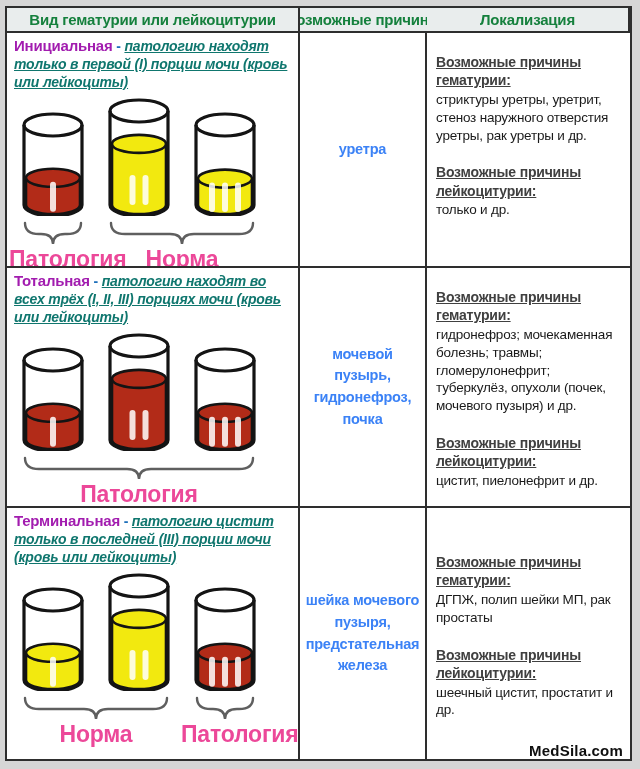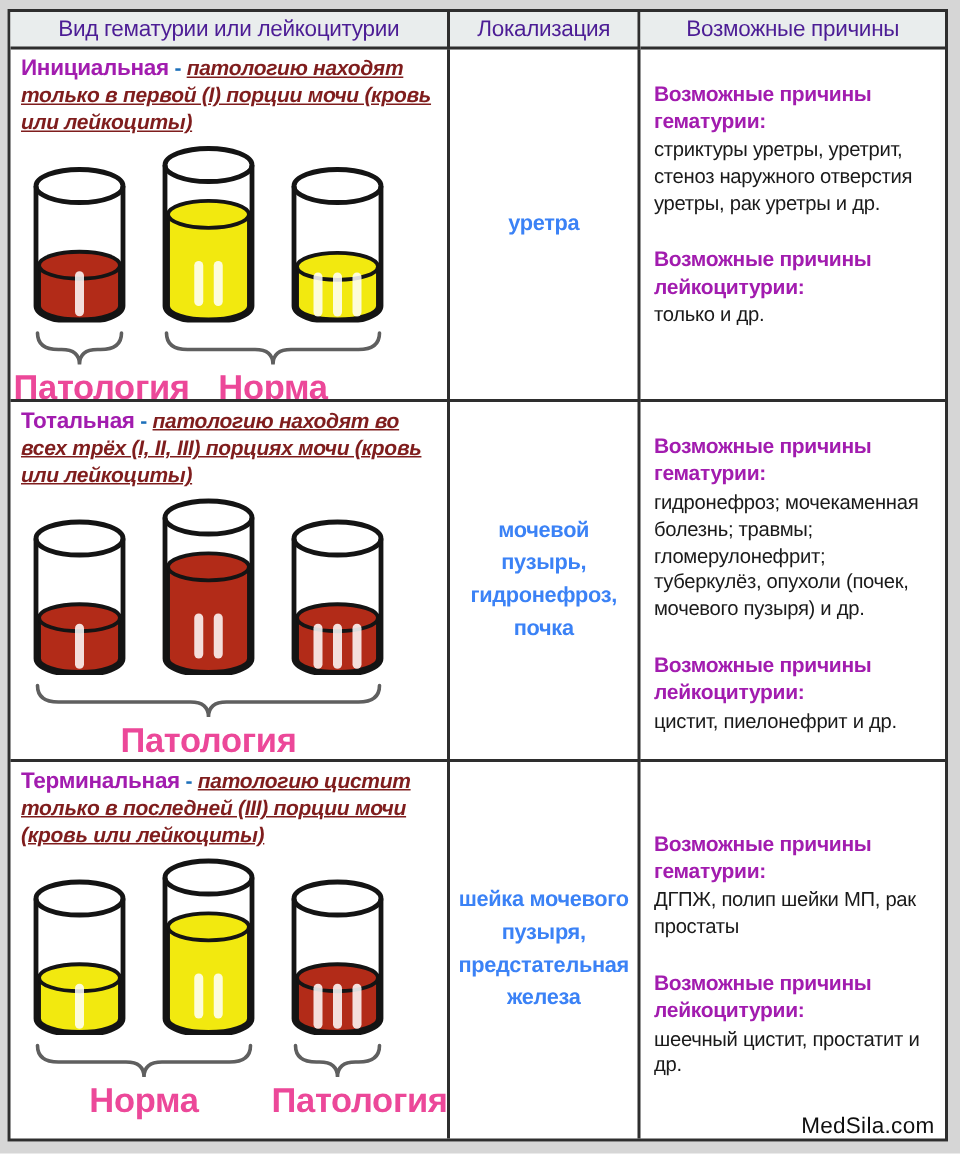--- a/index.html
+++ b/index.html
@@ -24,39 +24,39 @@
     border-right:2px solid #2e2e2e;
     border-bottom:2px solid #2e2e2e;
     box-sizing:border-box;
     overflow:hidden;
     position:relative;
   }
   .c.last-col{border-right:none;}
   .c.last-row{border-bottom:none;}
   .hcell{
     background:#e9eded;
-    color:#4c1d95;
-    font-weight:normal;
+    color:#15803d;
+    font-weight:bold;
     font-size:15px;
     display:flex;align-items:center;justify-content:center;
     letter-spacing:-0.2px;
     white-space:nowrap;
   }
   .type-heading{
     padding:3px 6px 0 7px;
     font-size:14px;
     line-height:1.28;
     letter-spacing:-0.2px;
   }
   .tname{
     color:#a21caf;font-weight:bold;font-size:15px;
   }
   .tdash{color:#1c6fba;font-weight:bold;}
   .tdesc{
-    color:#7f1d1d;
+    color:#0f766e;
     font-style:italic;
     font-weight:600;
     text-decoration:underline;
   }
   .beaker-area{
     position:relative;
     height:172px;
     margin-top:4px;
   }
   .beaker{position:absolute;width:64px;}
@@ -78,40 +78,41 @@
     line-height:1.5;
     padding:4px 5px;
     letter-spacing:-0.2px;
   }
   .causes-cell{padding:20px 8px 6px 9px;font-size:13.5px;color:#1a1a1a;line-height:1.32;letter-spacing:-0.2px;}
   .causes-cell.row3{padding-top:45px;}
   .cause-group{margin-bottom:19px;}
   .cause-title{
     font-weight:bold;
     font-size:14px;
+    text-decoration:underline;
     margin-bottom:1px;
-    color:#a21caf;
+    color:#404040;
   }
   .watermark{
     position:absolute;
     right:7px;bottom:0px;
-    font-weight:normal;
+    font-weight:bold;
     font-size:15px;
     color:#0f0f0f;
     letter-spacing:0.2px;
   }
 </style>
 </head>
 <body>
 
 <div class="tbl">
 
   <div class="c hcell">Вид гематурии или лейкоцитурии</div>
+  <div class="c hcell last-col">Возможные причины</div>
   <div class="c hcell">Локализация</div>
-  <div class="c hcell last-col">Возможные причины</div>
 
   <div class="c">
     <div class="type-heading">
       <span class="tname">Инициальная</span>
       <span class="tdash">-</span>
       <span class="tdesc">патологию находят только в первой (I) порции мочи (кровь или лейкоциты)</span>
     </div>
     <div class="beaker-area">
         <div class="beaker" style="left: 14px; top: 16px;"><svg width="64" height="104" viewBox="0 0 64 104" xmlns="http://www.w3.org/2000/svg">
     <path d="M5 65.8 L5 93 A27 9 0 0 0 59 93 L59 65.8 Z" fill="#b22b18" stroke="#141414" stroke-width="2.6"></path>

